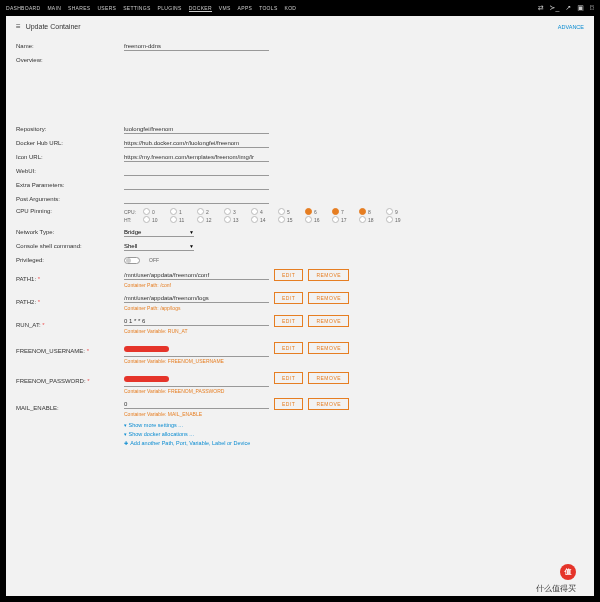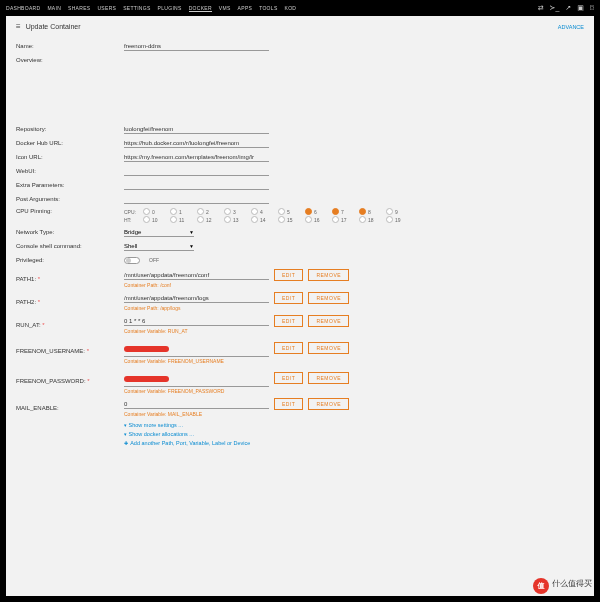--- a/index.html
+++ b/index.html
@@ -31,21 +31,21 @@
 .hint { font-size: 5px; color: #e67e22; }
 .cpu-row { display: flex; align-items: center; gap: 3px; font-size: 5px; color: #666; flex-wrap: wrap; }
 .cpu-label { width: 16px; }
 .cpu-cell { display: flex; align-items: center; gap: 2px; width: 24px; }
 .cpu-dot { width: 7px; height: 7px; border-radius: 50%; border: 1px solid #bbb; background: #fff; display: inline-block; }
 .cpu-dot.on { background: #e67e22; border-color: #e67e22; }
 .spacer { height: 55px; }
 .links { font-size: 5.5px; color: #0b8cd1; padding: 1px 0; }
 .links .chev { font-size: 5px; margin-right: 2px; }
 .redact { display: inline-block; width: 45px; height: 6px; background: #e5342a; border-radius: 3px; }
-.watermark { position: absolute; right: 8px; bottom: 8px; display: flex; align-items: flex-start; gap: 3px; }
+.watermark { position: absolute; right: 24px; bottom: 8px; display: flex; align-items: flex-end; gap: 3px; flex-direction: column; }
 .wm-circle { width: 16px; height: 16px; border-radius: 50%; background: #e5342a; display: flex; align-items: center; justify-content: center; color: #fff; font-size: 7px; font-weight: bold; }
 .wm-text { font-size: 8px; color: #333; }
 </style>
 </head>
 <body>
 
 <div class="topbar">
   <div class="nav" id="nav-menu">
       <span class="nav-item">DASHBOARD</span>
       <span class="nav-item">MAIN</span>

